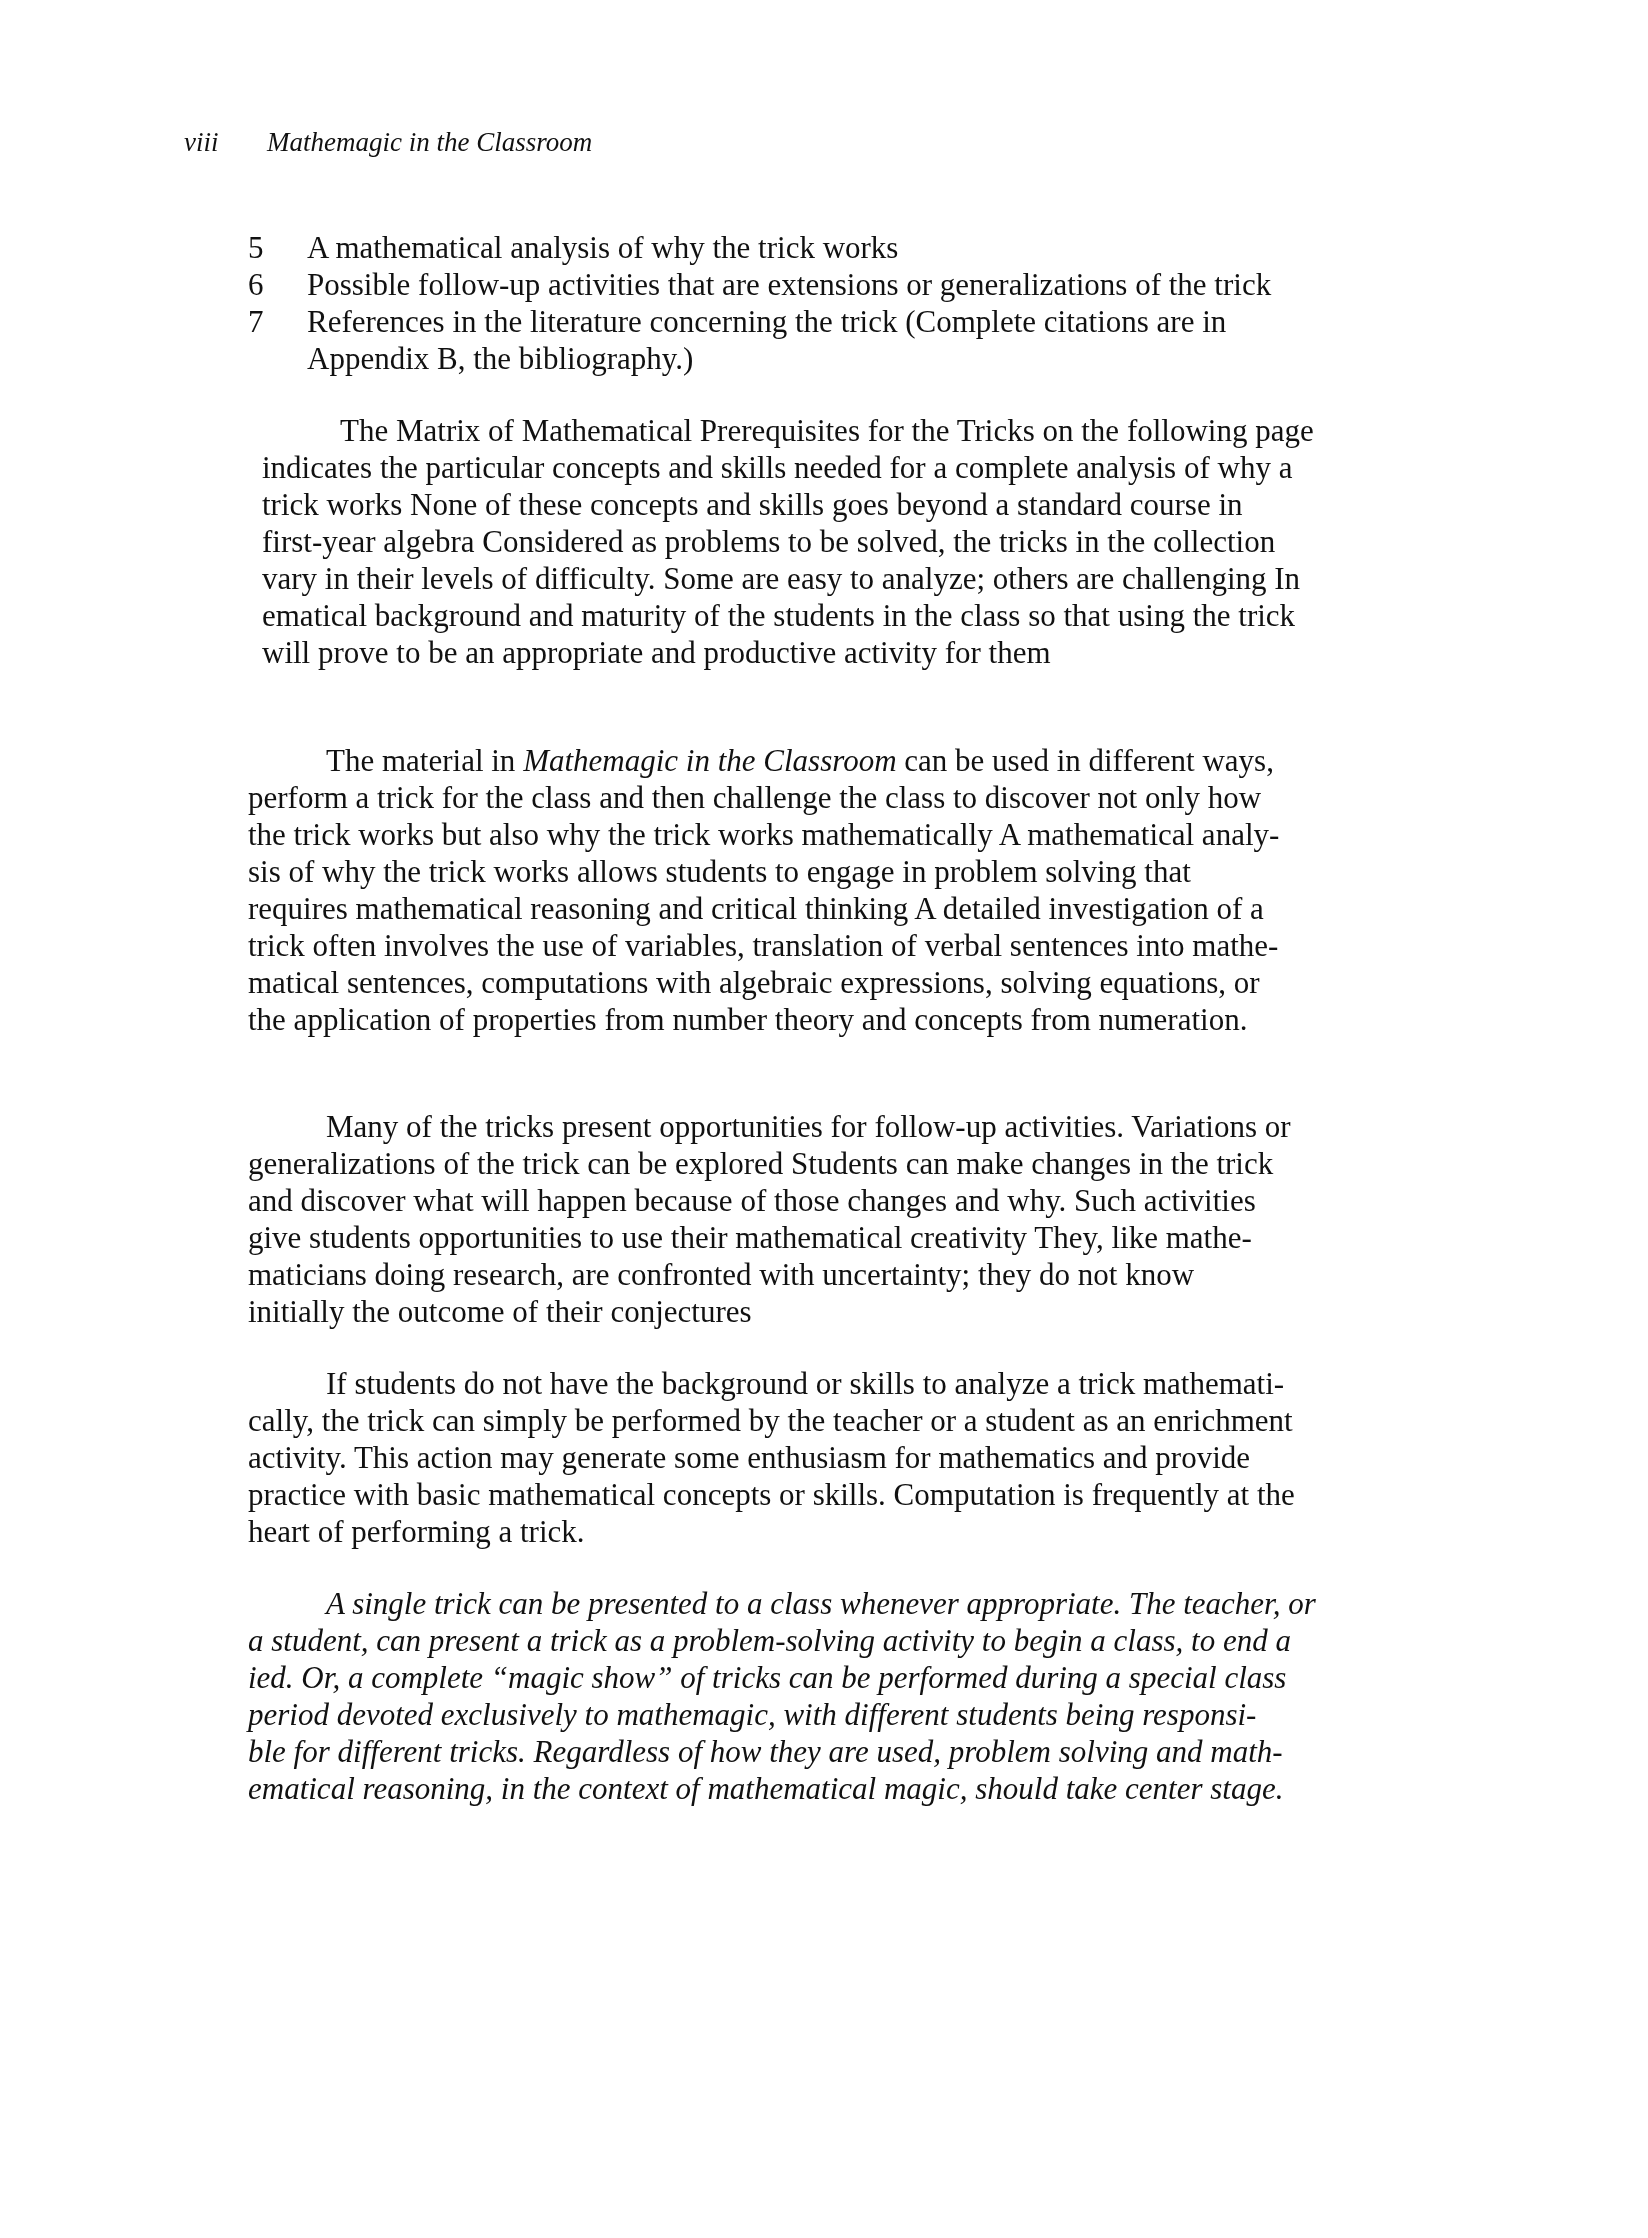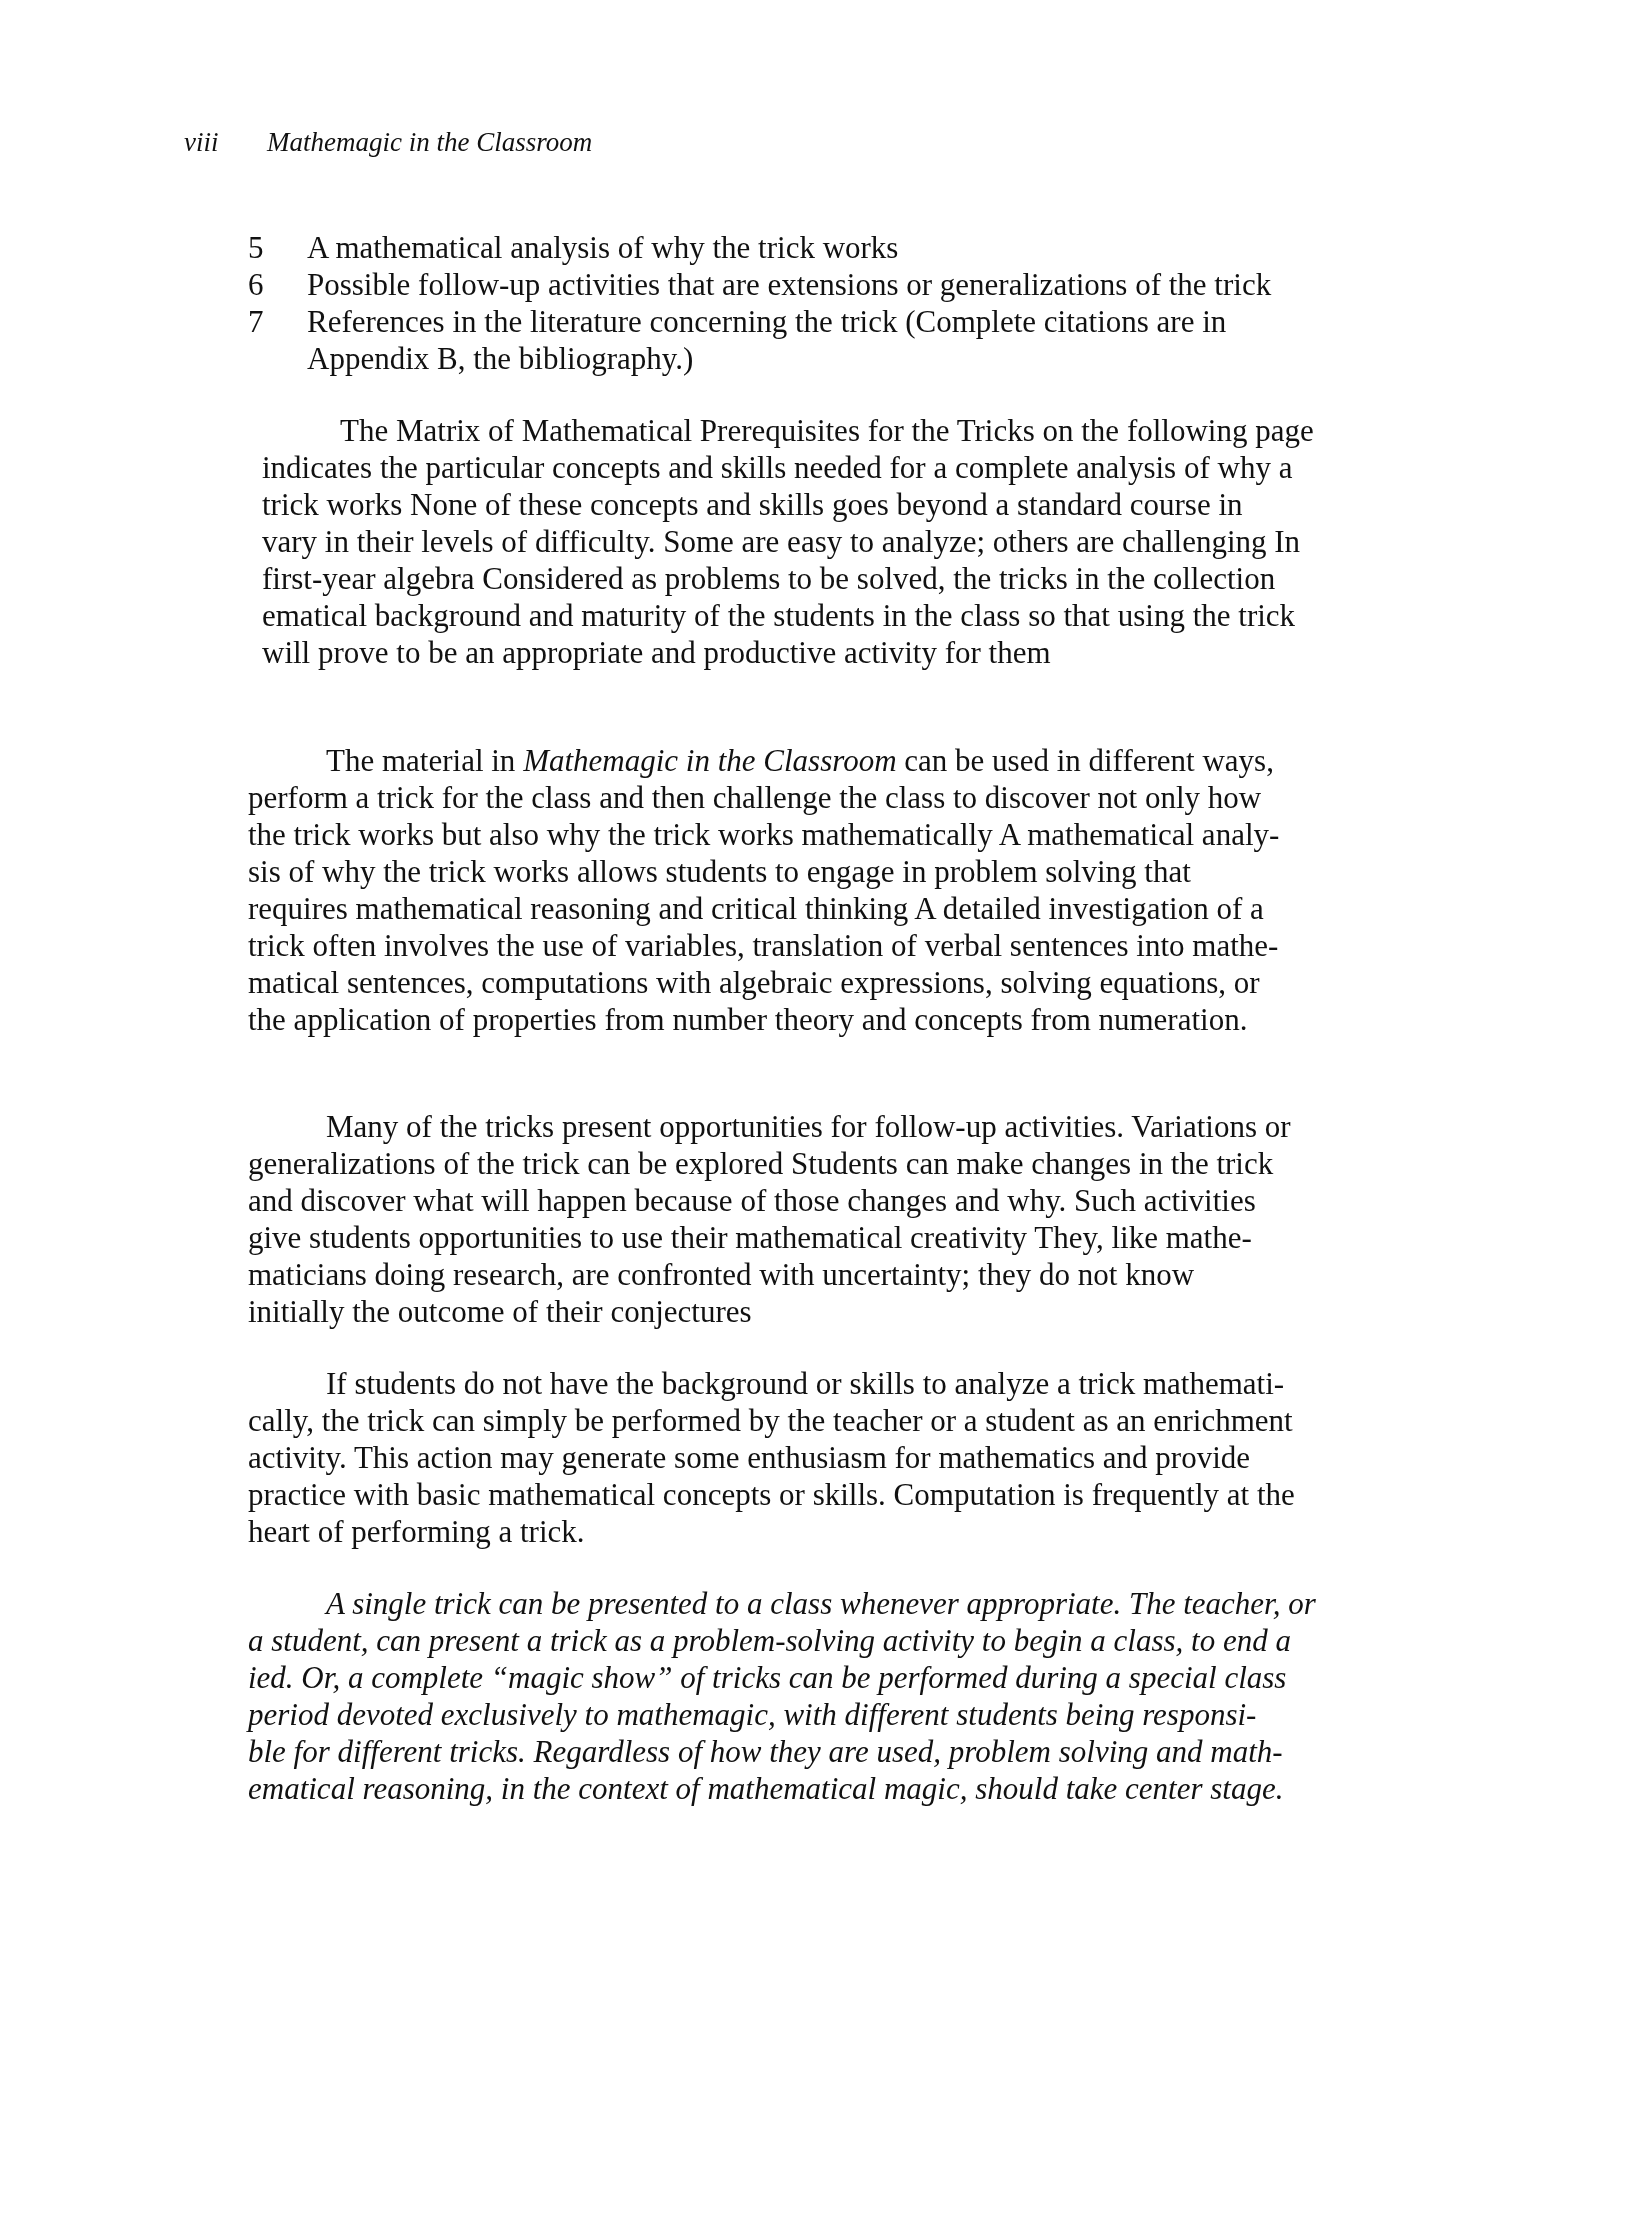--- a/index.html
+++ b/index.html
@@ -44,22 +44,22 @@
         <span class="line">Appendix B, the bibliography.)</span>
       </li>
     </ol>
   </div>
 
   <div class="body-abs" style="top:412px;margin-left:14px;">
     <p class="para">
       <span class="line">The Matrix of Mathematical Prerequisites for the Tricks on the following page</span>
       <span class="line">indicates the particular concepts and skills needed for a complete analysis of why a</span>
       <span class="line">trick works  None of these concepts and skills goes beyond a standard course in</span>
+      <span class="line">first-year algebra  Considered as problems to be solved, the tricks in the collection</span>
       <span class="line">vary in their levels of difficulty. Some are easy to analyze; others are challenging  In</span>
-      <span class="line">first-year algebra  Considered as problems to be solved, the tricks in the collection</span>
       <span class="line">ematical background and maturity of the students in the class so that using the trick</span>
       <span class="line">will prove to be an appropriate and productive activity for them</span>
     </p>
   </div>
 
   <div class="body-abs" style="top:742px;">
     <p class="para">
       <span class="line"><span>The material in </span><em>Mathemagic in the Classroom</em><span> can be used in different ways,</span></span>
       <span class="line">perform a trick for the class and then challenge the class to discover not only how</span>
       <span class="line">the trick works but also why the trick works mathematically  A mathematical analy-</span>

